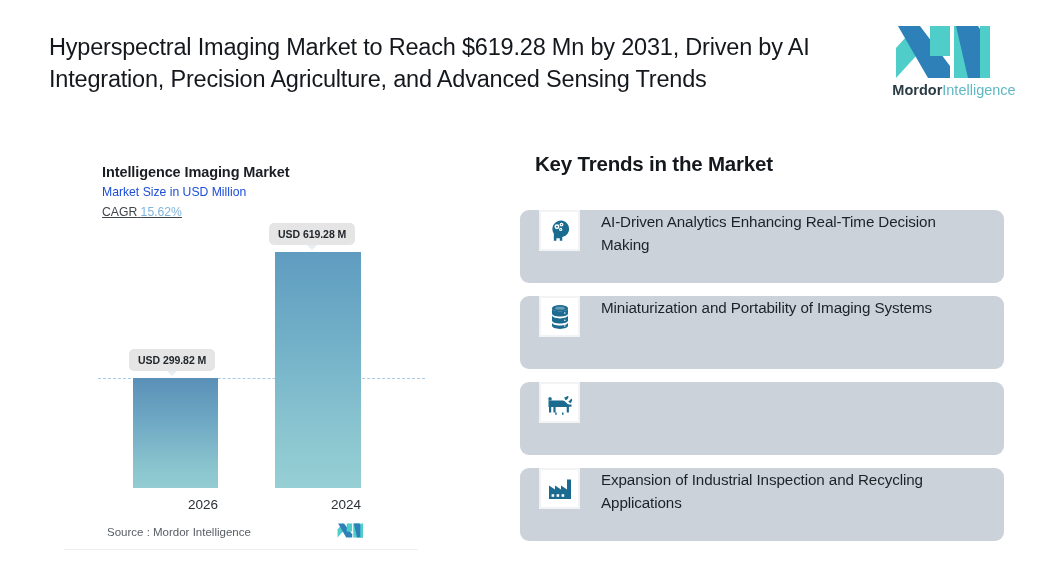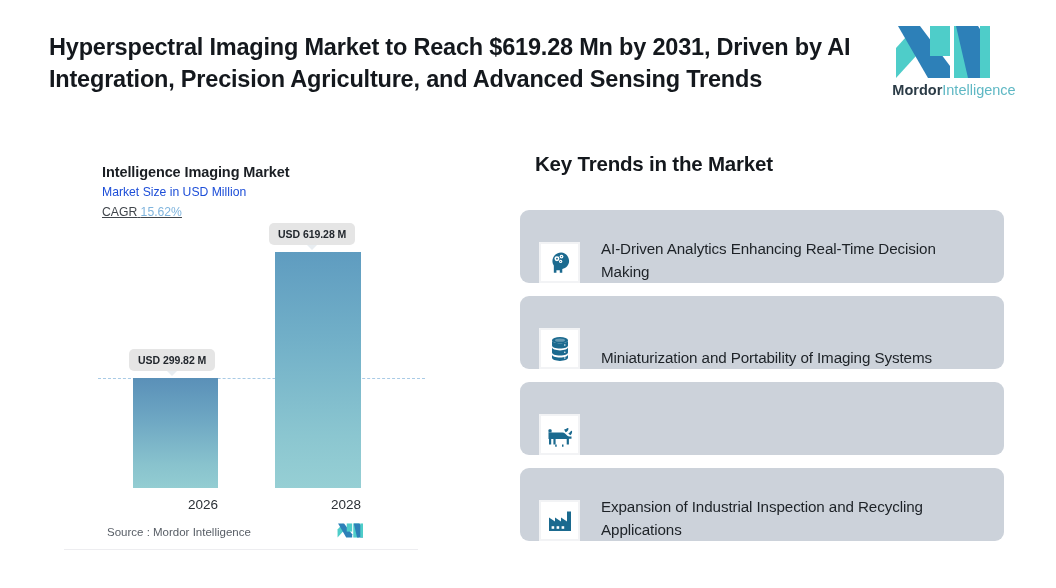--- a/index.html
+++ b/index.html
@@ -11,21 +11,21 @@
     position:relative;
     overflow:hidden;
   }
 
   
   .header {
     position:absolute; left:0; top:0; width:1056px; height:118px;
   }
   .headline {
     position:absolute; left:49px; top:31px; width:815px;
-    font-size:23.5px; font-weight:700; line-height:32px;
+    font-size:23.5px; font-weight:400; line-height:32px;
     letter-spacing:-0.2px; color:#14181d;
   }
   .logo-block {
     position:absolute; left:884px; top:22px; width:140px; height:86px;
   }
   .logo-mark { position:absolute; left:10px; top:4px; }
   .logo-word {
     position:absolute; left:0px; top:60px; width:140px;
     text-align:center; font-size:14.5px; white-space:nowrap;
   }
@@ -99,21 +99,21 @@
   .panel { position:absolute; left:520px; top:140px; width:490px; height:420px; }
   .panel-title {
     position:absolute; left:15px; top:12px;
     font-size:20.5px; font-weight:700; color:#14181d; letter-spacing:-0.2px;
   }
 
   .cards { position:absolute; left:0px; top:70px; width:490px; }
   .trend-card {
     position:relative; width:484px; height:73px; margin-bottom:13px;
     background:#ccd2da; border-radius:9px;
-    display:flex; align-items:flex-end;
+    display:flex; align-items:flex-start;
   }
   .icon-tile {
     width:41px; height:41px; margin-left:19px; flex:0 0 41px;
     background:#ffffff; border:2px solid #f2f3f5;
     display:flex; align-items:center; justify-content:center;
   }
   .trend-text {
     margin-left:21px; margin-right:20px;
     font-size:15.2px; line-height:23px; color:#1d2227; font-weight:400;
     letter-spacing:-0.1px;
@@ -156,21 +156,21 @@
 
     <div class="dashline"></div>
 
     <div class="bar b1"></div>
     <div class="bar b2"></div>
 
     <div class="pill p1">USD 299.82 M</div>
     <div class="pill p2">USD 619.28 M</div>
 
     <div class="xlabel x1">2026</div>
-    <div class="xlabel x2">2028</div>
+    <div class="xlabel x2">2024</div>
   </div>
 
   <div class="source">Source :  Mordor Intelligence</div>
   <span class="source-logo">
     <svg width="26" height="15" viewBox="0 0 96 52">
       <polygon points="2,52 2,22 22,0 22,30" fill="#4ecdc9"></polygon>
       <polygon points="4,0 26,0 56,40 56,52 34,52" fill="#2d80b8"></polygon>
       <polygon points="36,30 36,0 56,0 56,30" fill="#4ecdc9"></polygon>
       <polygon points="60,0 82,0 82,52 60,52" fill="#4ecdc9"></polygon>
       <polygon points="62,0 84,0 96,18 96,52 74,52" fill="#2d80b8"></polygon>

